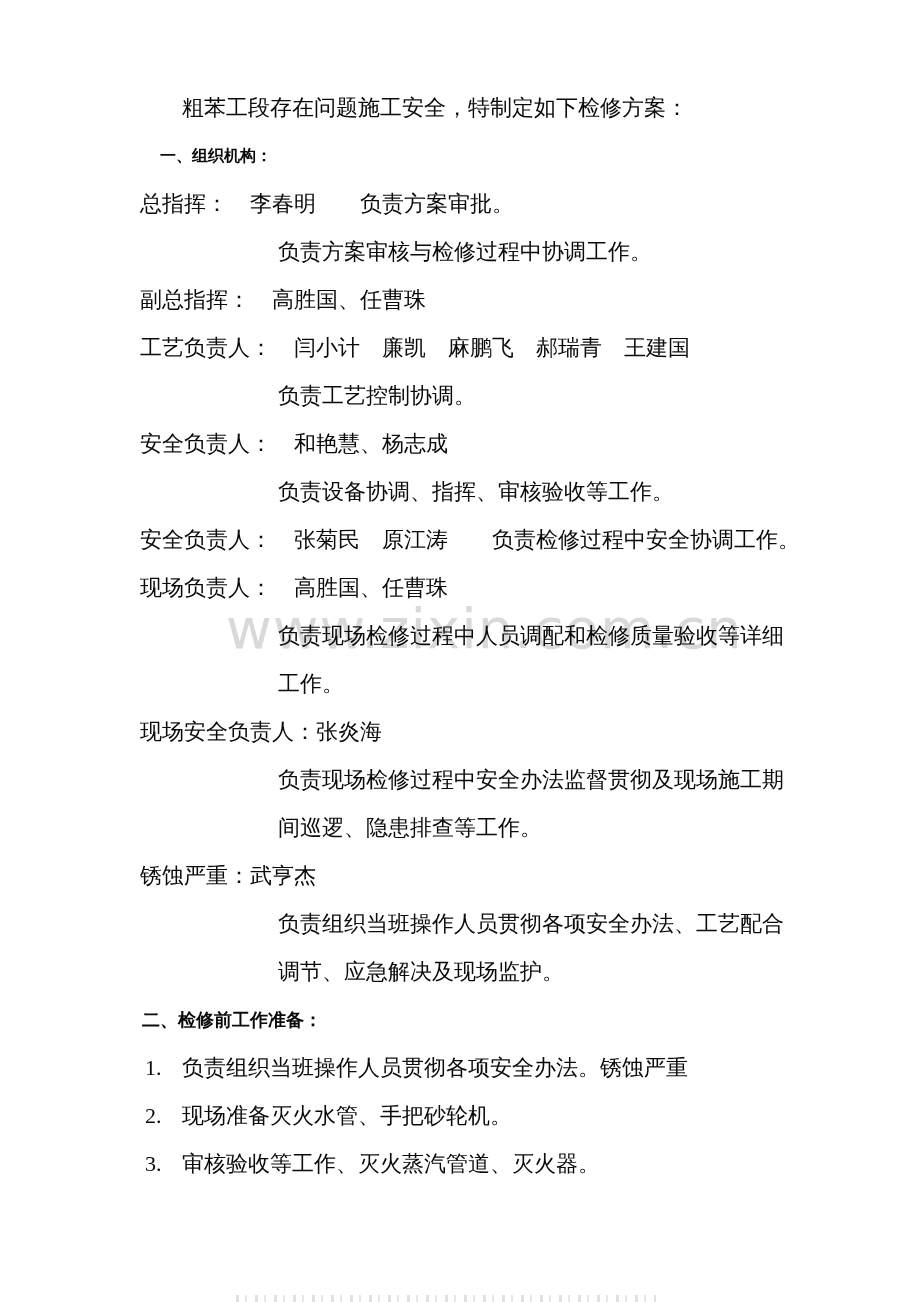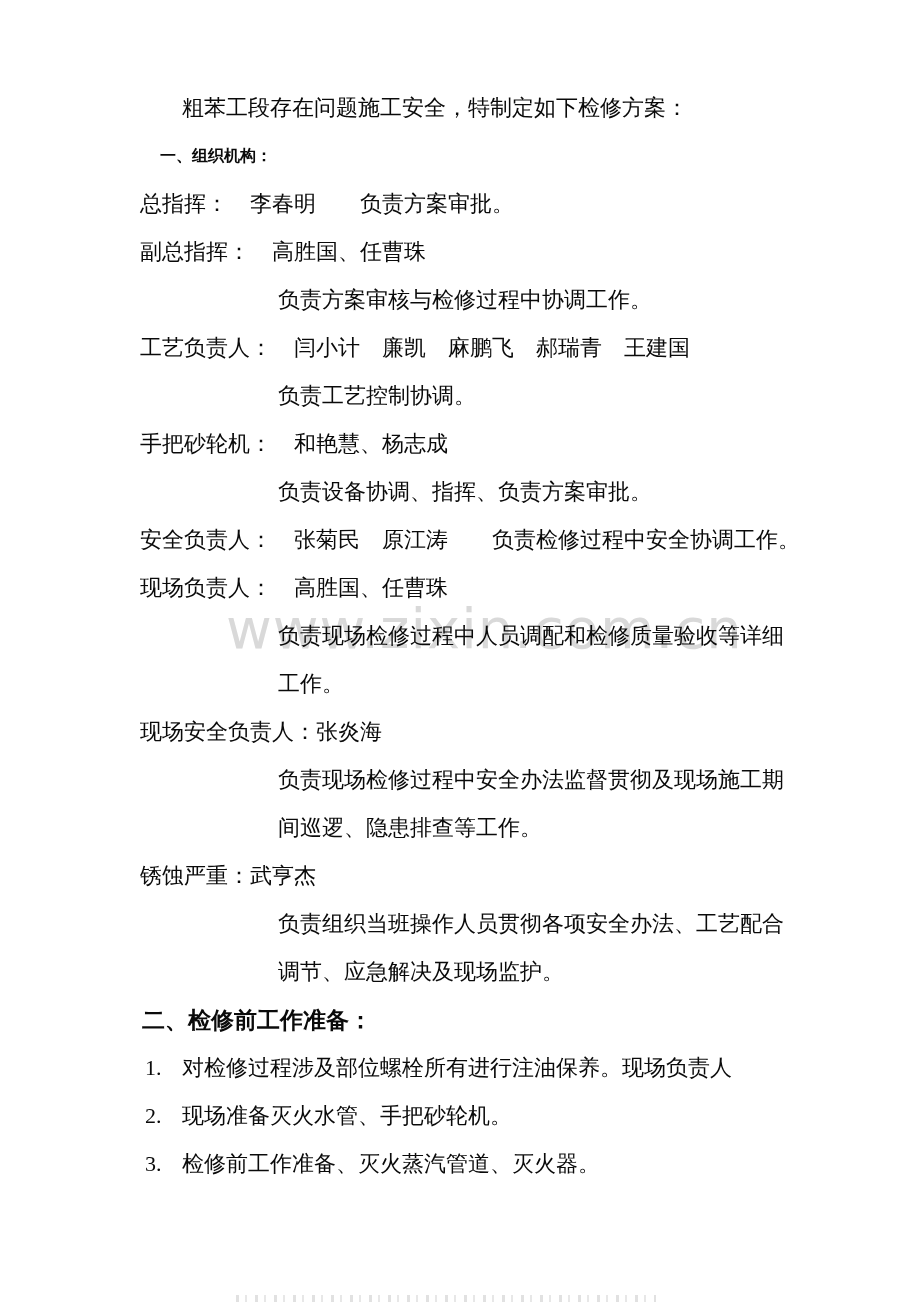--- a/index.html
+++ b/index.html
@@ -42,21 +42,21 @@
   .intro { text-indent: 42px; }
   .h1 {
     padding-left: 20px;
     font-weight: bold;
     font-size: 16px;
     font-family: "DejaVu Sans", "Liberation Sans", sans-serif;
   }
   .h2 {
     padding-left: 2px;
     font-weight: bold;
-    font-size: 23px;
+    font-size: 18px;
     font-family: "DejaVu Sans", "Liberation Sans", sans-serif;
   }
   .cont { padding-left: 138px; }
   .list { display: flex; padding-left: 5px; }
   .list .num { width: 37px; flex: none; }
   .cutoff-remnant {
     position: absolute;
     left: 236px; top: 1295px;
     width: 420px; height: 7px;
     background: repeating-linear-gradient(90deg,
@@ -73,49 +73,49 @@
 
   <div class="watermark">www.zixin.com.cn</div>
 
   <div class="textblock">
 
     <div class="line intro">粗苯工段存在问题施工安全，特制定如下检修方案：</div>
 
     <div class="line h1">一、组织机构：</div>
 
     <div class="line">总指挥：　李春明　　负责方案审批。</div>
+    <div class="line cont">负责方案审核与检修过程中协调工作。</div>
     <div class="line">副总指挥：　高胜国、任曹珠</div>
-    <div class="line cont">负责方案审核与检修过程中协调工作。</div>
     <div class="line">工艺负责人：　闫小计　廉凯　麻鹏飞　郝瑞青　王建国</div>
     <div class="line cont">负责工艺控制协调。</div>
-    <div class="line">手把砂轮机：　和艳慧、杨志成</div>
-    <div class="line cont">负责设备协调、指挥、负责方案审批。</div>
+    <div class="line">安全负责人：　和艳慧、杨志成</div>
+    <div class="line cont">负责设备协调、指挥、审核验收等工作。</div>
     <div class="line">安全负责人：　张菊民　原江涛　　负责检修过程中安全协调工作。</div>
     <div class="line">现场负责人：　高胜国、任曹珠</div>
     <div class="line cont">负责现场检修过程中人员调配和检修质量验收等详细</div>
     <div class="line cont">工作。</div>
     <div class="line">现场安全负责人：张炎海</div>
     <div class="line cont">负责现场检修过程中安全办法监督贯彻及现场施工期</div>
     <div class="line cont">间巡逻、隐患排查等工作。</div>
     <div class="line">锈蚀严重：武亨杰</div>
     <div class="line cont">负责组织当班操作人员贯彻各项安全办法、工艺配合</div>
     <div class="line cont">调节、应急解决及现场监护。</div>
 
     <div class="line h2">二、检修前工作准备：</div>
 
     <div class="line list">
       <span class="num">1.</span>
-      <span>对检修过程涉及部位螺栓所有进行注油保养。现场负责人</span>
+      <span>负责组织当班操作人员贯彻各项安全办法。锈蚀严重</span>
     </div>
     <div class="line list">
       <span class="num">2.</span>
       <span>现场准备灭火水管、手把砂轮机。</span>
     </div>
     <div class="line list">
       <span class="num">3.</span>
-      <span>检修前工作准备、灭火蒸汽管道、灭火器。</span>
+      <span>审核验收等工作、灭火蒸汽管道、灭火器。</span>
     </div>
 
   </div>
 
   <div class="cutoff-remnant"></div>
 
 </div>
 
 </body></html>

